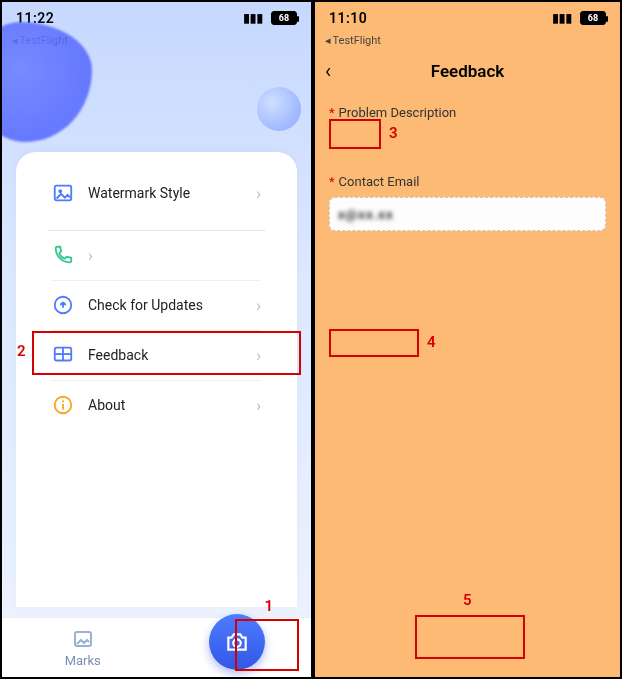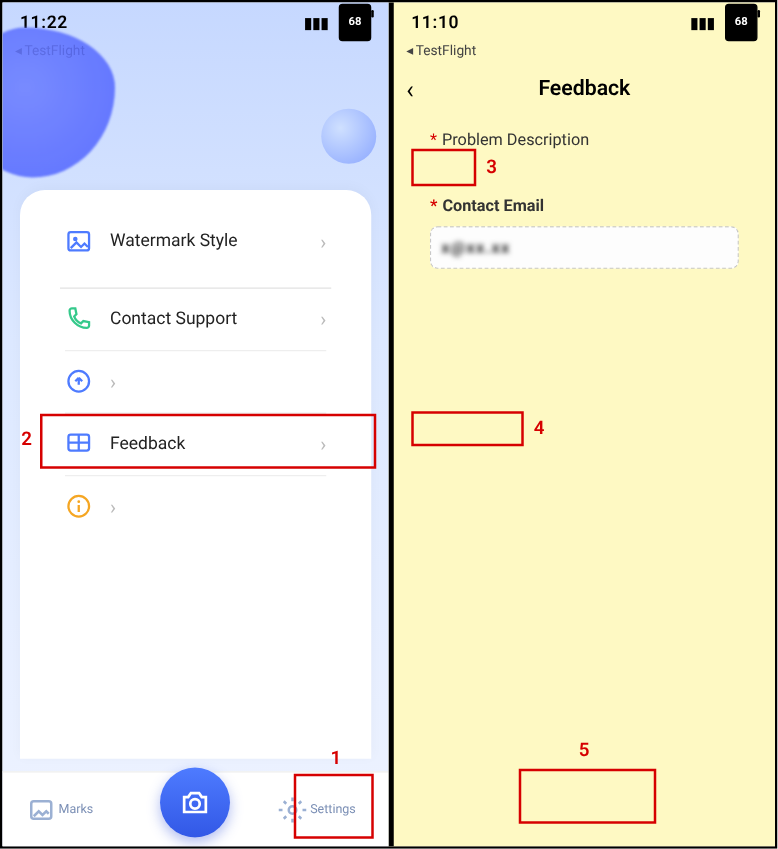--- a/index.html
+++ b/index.html
@@ -33,21 +33,21 @@
     justify-content: space-between;
     padding: 16px 14px;
     font-size: 14px;
     font-weight: 600;
     color: #000;
   }
   .status-bar .time { letter-spacing: 0.5px; }
   .status-icons { display: flex; align-items: center; gap: 4px; font-size: 12px; font-weight: 700; }
   .status-icons .batt {
     display: inline-flex; align-items: center; justify-content: center;
-    width: 26px; height: 30px; border: 1.5px solid #000; border-radius: 3px;
+    width: 26px; height: 14px; border: 1.5px solid #000; border-radius: 3px;
     font-size: 9px; position: relative; background:#000; color:#fff;
   }
   .status-icons .batt::after {
     content:""; position:absolute; right:-3px; top:4px; width:2px; height:6px; background:#000; border-radius:1px;
   }
   .testflight {
     font-size: 11px; color: #444; padding: 0 10px 4px; display:flex; align-items:center; gap:2px;
   }
 
   
@@ -96,42 +96,42 @@
     position:absolute; color:#d60000; font-size:15px; font-weight:600; pointer-events:none;
   }
 
   
   .bottom-nav {
     position:absolute; left:0; right:0; bottom:0; height:60px; background:#fff;
     display:flex; align-items:center; justify-content:space-around;
     border-top:1px solid #eee;
   }
   .nav-item {
-    display:flex; flex-direction:row; align-items:center; gap:2px;
-    font-size:10px; color:#7b8fb5; width:70px;
+    display:flex; flex-direction:column; align-items:center; gap:2px;
+    font-size:13px; color:#7b8fb5; width:70px;
   }
   .nav-center {
     width:56px; height:56px; border-radius:50%;
     background: linear-gradient(180deg,#4e7bff,#3258e6);
     display:flex; align-items:center; justify-content:center;
     margin-top:-12px;
     box-shadow: 0 4px 10px rgba(60,90,220,0.4);
   }
 
   
-  .phone-right { background:#fef9c3; }
+  .phone-right { background:#fdba74; }
   .nav-header {
     display:flex; align-items:center; justify-content:center; height:40px; position:relative;
   }
   .nav-header .back {
     position:absolute; left:10px; font-size:20px; color:#000;
   }
   .nav-title { font-size:17px; font-weight:600; }
 
-  .form-area { padding: 6px 29px; }
+  .form-area { padding: 6px 14px; }
   .field-label { font-size:13px; color:#333; margin-top:8px; }
   .field-label .req { color:#d60000; margin-right:4px; }
   .textarea-box {
     margin-top:8px; border:1px dashed #c8c8c8; border-radius:6px;
     height:140px; padding:8px 10px; font-size:13px; color:#333; background:#fafafa;
   }
   .input-box {
     margin-top:8px; border:1px dashed #c8c8c8; border-radius:6px;
     height:34px; padding:4px 8px; font-size:13px; color:#333; background:#fdfdfd;
     display:flex; align-items:center;
@@ -195,31 +195,31 @@
         <span class="row-chevron">›</span>
       </div>
 
       <div class="row group-gap">
         <span class="sep-big"></span>
         <span class="row-icon">
           <svg viewBox="0 0 24 24">
               <path d="M6 3c-1 0-2 1-2 2 0 8 7 15 15 15 1 0 2-1 2-2v-3l-5-1-2 2c-3-1-5-3-6-6l2-2-1-5H6z" fill="none" stroke="#35c98b" stroke-width="2"></path>
             </svg>
         </span>
-        <span class="row-label">Contact Support</span>
         <span class="row-chevron">›</span>
       </div>
 
       <div class="row">
         <span class="row-icon">
           <svg viewBox="0 0 24 24">
               <circle cx="12" cy="12" r="9" fill="none" stroke="#4e7bff" stroke-width="2"></circle>
               <path d="M12 7v6m0 0l-3-3m3 3l3-3" fill="none" stroke="#4e7bff" stroke-width="2" transform="rotate(180 12 11)"></path>
             </svg>
         </span>
+        <span class="row-label">Check for Updates</span>
         <span class="row-chevron">›</span>
       </div>
 
       <div class="row">
         <span class="row-icon">
           <svg viewBox="0 0 24 24">
               <rect x="3" y="4" width="18" height="14" rx="2" fill="none" stroke="#4e7bff" stroke-width="2"></rect>
               <line x1="3" y1="11" x2="21" y2="11" stroke="#4e7bff" stroke-width="2"></line>
               <line x1="12" y1="4" x2="12" y2="18" stroke="#4e7bff" stroke-width="2"></line>
             </svg>
@@ -229,20 +229,21 @@
       </div>
 
       <div class="row">
         <span class="row-icon">
           <svg viewBox="0 0 24 24">
               <circle cx="12" cy="12" r="9" fill="none" stroke="#f5a623" stroke-width="2"></circle>
               <line x1="12" y1="11" x2="12" y2="17" stroke="#f5a623" stroke-width="2"></line>
               <circle cx="12" cy="8" r="1.2" fill="#f5a623"></circle>
             </svg>
         </span>
+        <span class="row-label">About</span>
         <span class="row-chevron">›</span>
       </div>
 
     </div>
 
     <div class="bottom-nav">
       <div class="nav-item">
         <span class="nav-icn">
           <svg viewBox="0 0 24 24">
               <rect x="4" y="5" width="16" height="14" rx="2" fill="none" stroke="#9bb0d3" stroke-width="2"></rect>
@@ -251,29 +252,20 @@
         </span>
         <span>Marks</span>
       </div>
       <div class="nav-center">
         <span style="width:26px;height:26px;display:block;">
           <svg viewBox="0 0 24 24">
               <path d="M4 8h3l2-3h6l2 3h3v11H4z" fill="none" stroke="#fff" stroke-width="2"></path>
               <circle cx="12" cy="13" r="3.5" fill="none" stroke="#fff" stroke-width="2"></circle>
             </svg>
         </span>
-      </div>
-      <div class="nav-item">
-        <span class="nav-icn">
-          <svg viewBox="0 0 24 24">
-              <circle cx="12" cy="12" r="3" fill="none" stroke="#9bb0d3" stroke-width="2"></circle>
-              <path d="M12 2v3m0 14v3M4 12H1m22 0h-3M5 5l2 2m10 10l2 2M19 5l-2 2M5 19l2-2" stroke="#9bb0d3" stroke-width="2"></path>
-            </svg>
-        </span>
-        <span>Settings</span>
       </div>
     </div>
 
     <div class="highlight-box" style="top:329px; left:30px; right:10px; height:44px;"></div>
     <div class="anno-num" style="top:340px; left:15px;">2</div>
 
     <div class="highlight-box" style="bottom:6px; right:12px; width:64px; height:52px;"></div>
     <div class="anno-num" style="bottom:62px; right:38px;">1</div>
   </div>
 
@@ -299,21 +291,21 @@
     <div class="nav-header">
       <span class="back">‹</span>
       <span class="nav-title">Feedback</span>
     </div>
 
     <div class="form-area">
       <div class="field-label">
         <span class="req">*</span><span>Problem Description</span>
       </div>
 
-      <div class="field-label" style="margin-top:38px;font-weight:bold;">
+      <div class="field-label" style="margin-top:54px;">
         <span class="req">*</span><span>Contact Email</span>
       </div>
       <div class="input-box">
         <span class="blurred">x@xx.xx</span>
       </div>
     </div>
 
 
     <div class="highlight-box" style="top:117px; left:14px; width:52px; height:30px;"></div>
     <div class="anno-num" style="top:122px; left:74px;">3</div>

